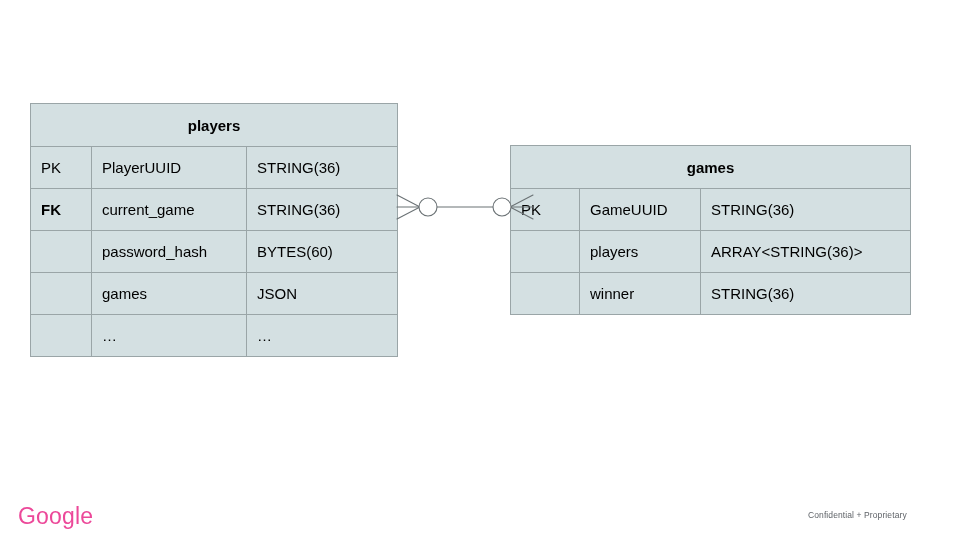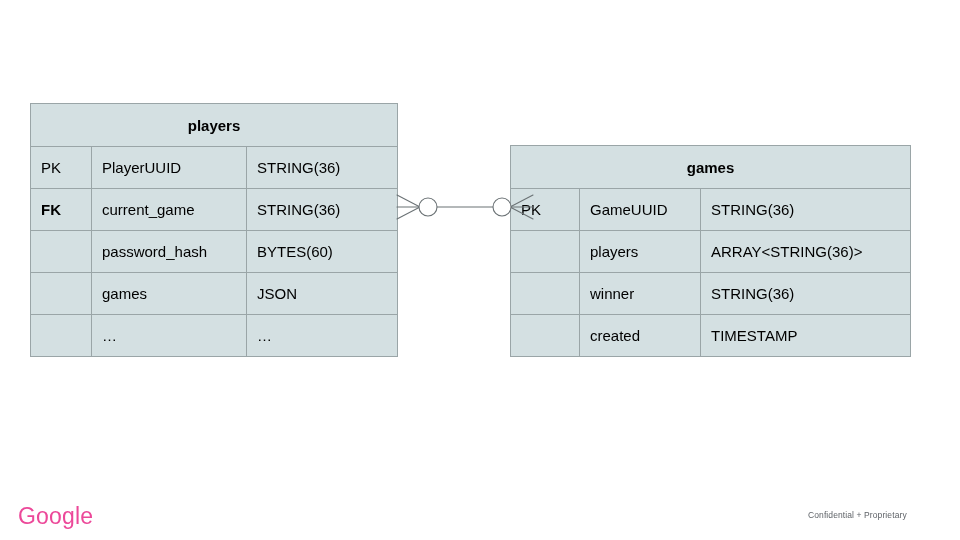--- a/index.html
+++ b/index.html
@@ -166,25 +166,20 @@
       <tr>
         <td class="key-cell"></td>
         <td>players</td>
         <td>ARRAY&lt;STRING(36)&gt;</td>
       </tr>
       <tr>
         <td class="key-cell"></td>
         <td>winner</td>
         <td>STRING(36)</td>
       </tr>
-      <tr>
-        <td class="key-cell"></td>
-        <td>created</td>
-        <td>TIMESTAMP</td>
-      </tr>
     </tbody>
   </table>
 
   <svg id="relationship" viewBox="0 0 150 50">
     <g stroke="#6b7275" stroke-width="1.1" fill="none" stroke-linecap="round">
 
       <line x1="46" y1="25" x2="104" y2="25"></line>
 
       <g>
         <line x1="30" y1="25" x2="7" y2="25"></line>

